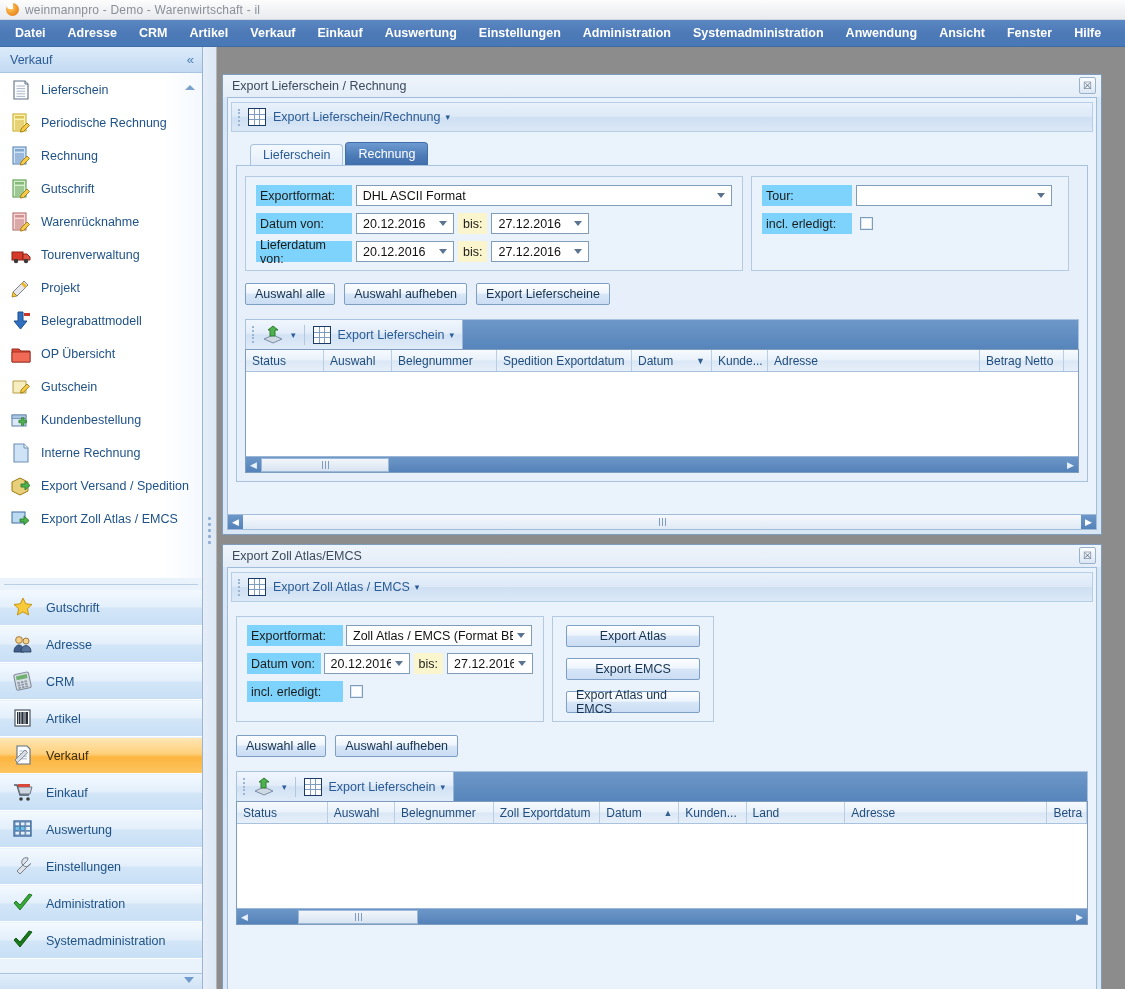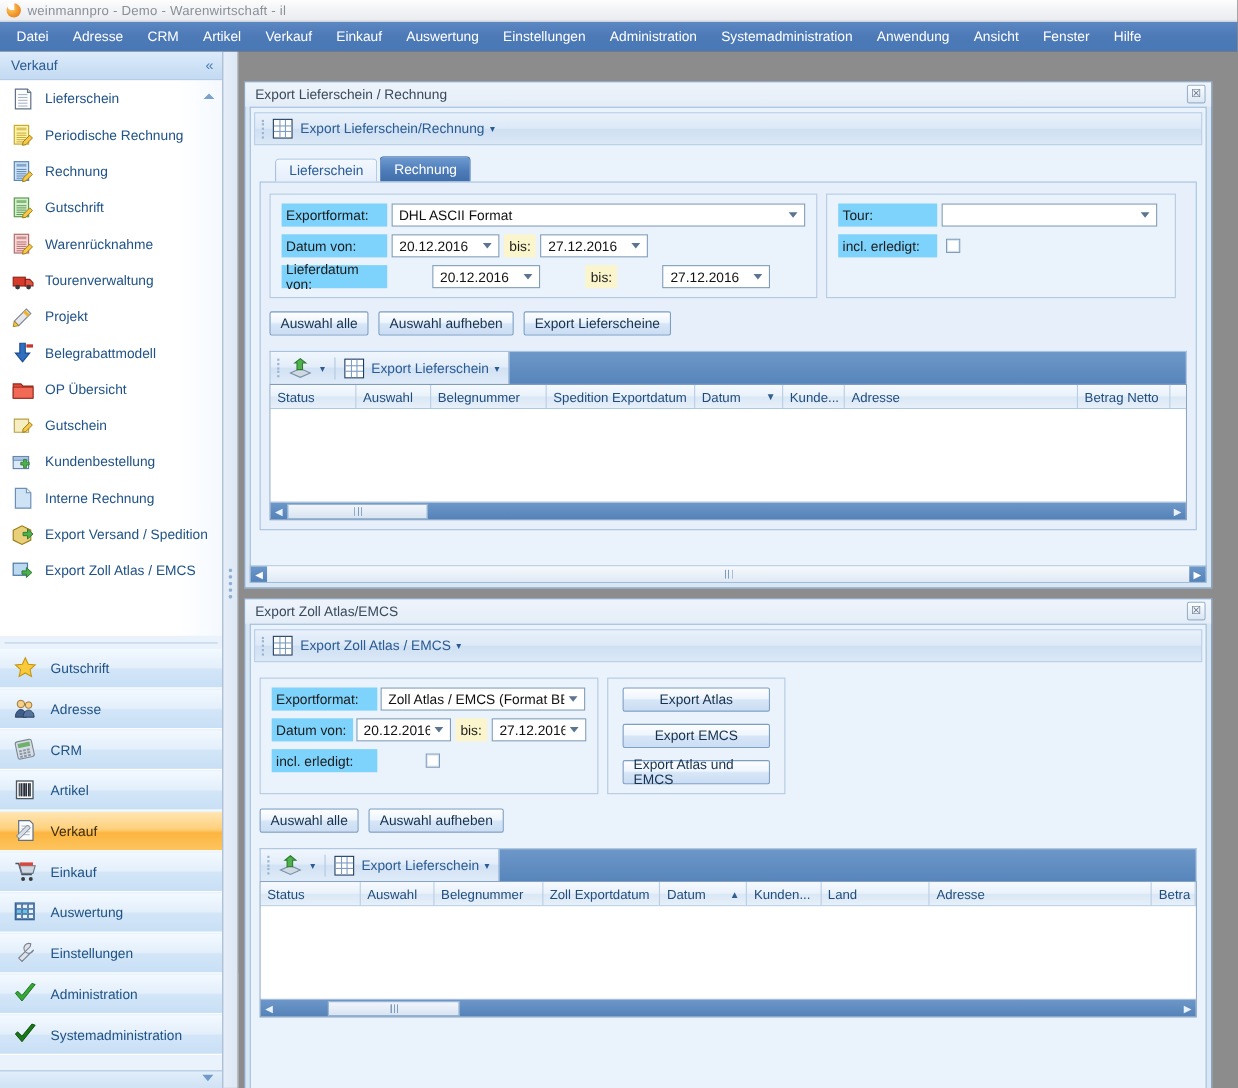--- a/index.html
+++ b/index.html
@@ -33,21 +33,21 @@
 
   
   .menubar{
     position:absolute; left:0; top:20px; width:1125px; height:27px;
     background: linear-gradient(to bottom,#5b87c2 0%,#4d7ab7 50%,#4878b6 100%);
     border-bottom:1px solid #3f6ba6;
     display:flex; align-items:center;
   }
   .menuitem{
     color:#ffffff; font-size:12.5px; padding:4px 10px; margin:12px 1px;
-    white-space:nowrap; cursor:default;
+    white-space:nowrap; cursor:default;font-weight:bold;
   }
   .menuitem:first-child{ margin-left:5px; }
 
   
   .sidebar{
     position:absolute; left:0; top:47px; width:203px; height:942px;
     background:#eaf2fb;
     border-right:1px solid #9ab4d2;
     overflow:hidden;
   }
@@ -167,21 +167,21 @@
   .tabpanel{
     margin:0 8px 0 8px; border:1px solid #a7c2de; background:#e6effa;
     padding:10px 8px 8px 8px;
   }
 
   
   .fieldbox{
     border:1px solid #b4cae1; background:#eaf2fb; padding:7px 10px;
   }
   .frow{ display:flex; align-items:center; margin-bottom:5px; height:23px;}
-  .frow:last-child{ margin-bottom:0;gap:37px; }
+  .frow:last-child{ margin-bottom:0; }
   .flabel{
     background:#7dd3fc; color:#1b1b1b; font-size:12.5px;
     height:21px; display:flex; align-items:center; padding:0 5px 0 4px;
   }
   .ftiny{ background:#fbf5cd; color:#1b1b1b; font-size:12.5px; height:21px;
     display:flex; align-items:center; padding:0 5px; margin:0 4px; }
   .combo{
     height:21px; border:1px solid #7f9db9; background:#ffffff;
     display:flex; align-items:center; padding:0 2px 0 6px;
     font-size:12.5px; color:#111; position:relative;

